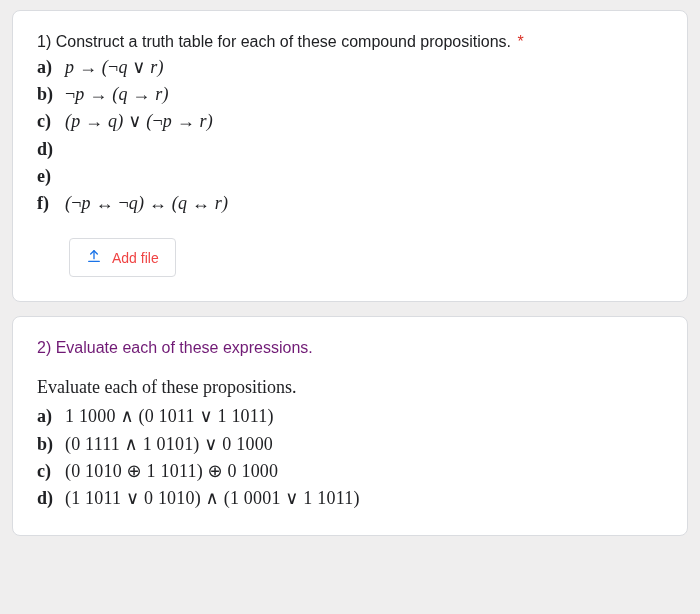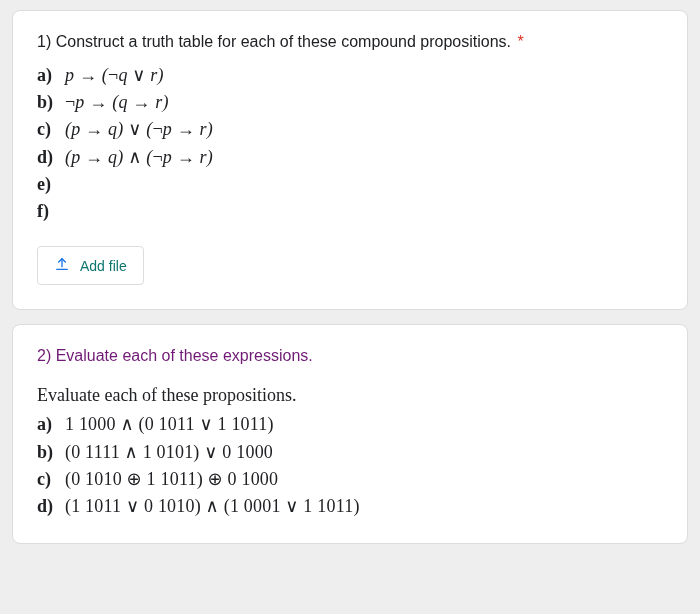--- a/index.html
+++ b/index.html
@@ -19,21 +19,21 @@
     background: #ffffff;
     border: 1px solid #dadce0;
     border-radius: 8px;
     margin: 0 12px 14px 12px;
     padding: 22px 24px 24px 24px;
   }
   .q-title {
     font-family: Arial, Helvetica, sans-serif;
     font-size: 16px;
     color: #202124;
-    margin-bottom: 12px;
+    margin-bottom: 4px;
   }
   .asterisk {
     color: #d93025;
     margin-left: 2px;
   }
   .serif {
     font-family: "Times New Roman", Times, serif;
     font-size: 18px;
     line-height: 1.4;
   }
@@ -69,24 +69,25 @@
     margin-left: 1px;
   }
   .add-file {
     margin-top: 22px;
     display: inline-flex;
     align-items: center;
     gap: 10px;
     border: 1px solid #dadce0;
     border-radius: 4px;
     padding: 9px 16px;
-    color: #0f766e;
+    color: #ef4444;
     font-family: Arial, Helvetica, sans-serif;
     font-size: 14px;
     background: #fff;
+    margin-left: 32px;
   }
   .add-file svg {
     width: 16px;
     height: 16px;
   }
   .q2-title {
     font-family: Arial, Helvetica, sans-serif;
     font-size: 16px;
     color: #701a75;
     margin-bottom: 18px;
@@ -112,27 +113,27 @@
       <div class="item-row">
         <span class="item-label">b)</span>
         <span class="expr"><span class="op">¬</span><i>p</i> <span class="op">→</span> (<i>q</i> <span class="op">→</span> <i>r</i>)</span>
       </div>
       <div class="item-row">
         <span class="item-label">c)</span>
         <span class="expr">(<i>p</i> <span class="op">→</span> <i>q</i>) <span class="op">∨</span> (<span class="op">¬</span><i>p</i> <span class="op">→</span> <i>r</i>)</span>
       </div>
       <div class="item-row">
         <span class="item-label">d)</span>
-        <span class="expr">(<i>p</i> <span class="op">→</span> <i>q</i>) <span class="op">∧</span> (<span class="op">¬</span><i>p</i> <span class="op">→</span> <i>r</i>)</span>
       </div>
       <div class="item-row">
         <span class="item-label">e)</span>
       </div>
       <div class="item-row">
         <span class="item-label">f)</span>
+        <span class="expr">(<span class="op">¬</span><i>p</i> <span class="op">↔</span> <span class="op">¬</span><i>q</i>) <span class="op">↔</span> (<i>q</i> <span class="op">↔</span> <i>r</i>)</span>
       </div>
     </div>
   </div>
 
   <div class="add-file">
     <span>
       <svg viewBox="0 0 24 24" fill="none" stroke="#1a73e8" stroke-width="2" stroke-linecap="round" stroke-linejoin="round">
         <path d="M12 16V4"></path>
         <path d="M7 9l5-5 5 5"></path>
         <path d="M4 20h16"></path>

